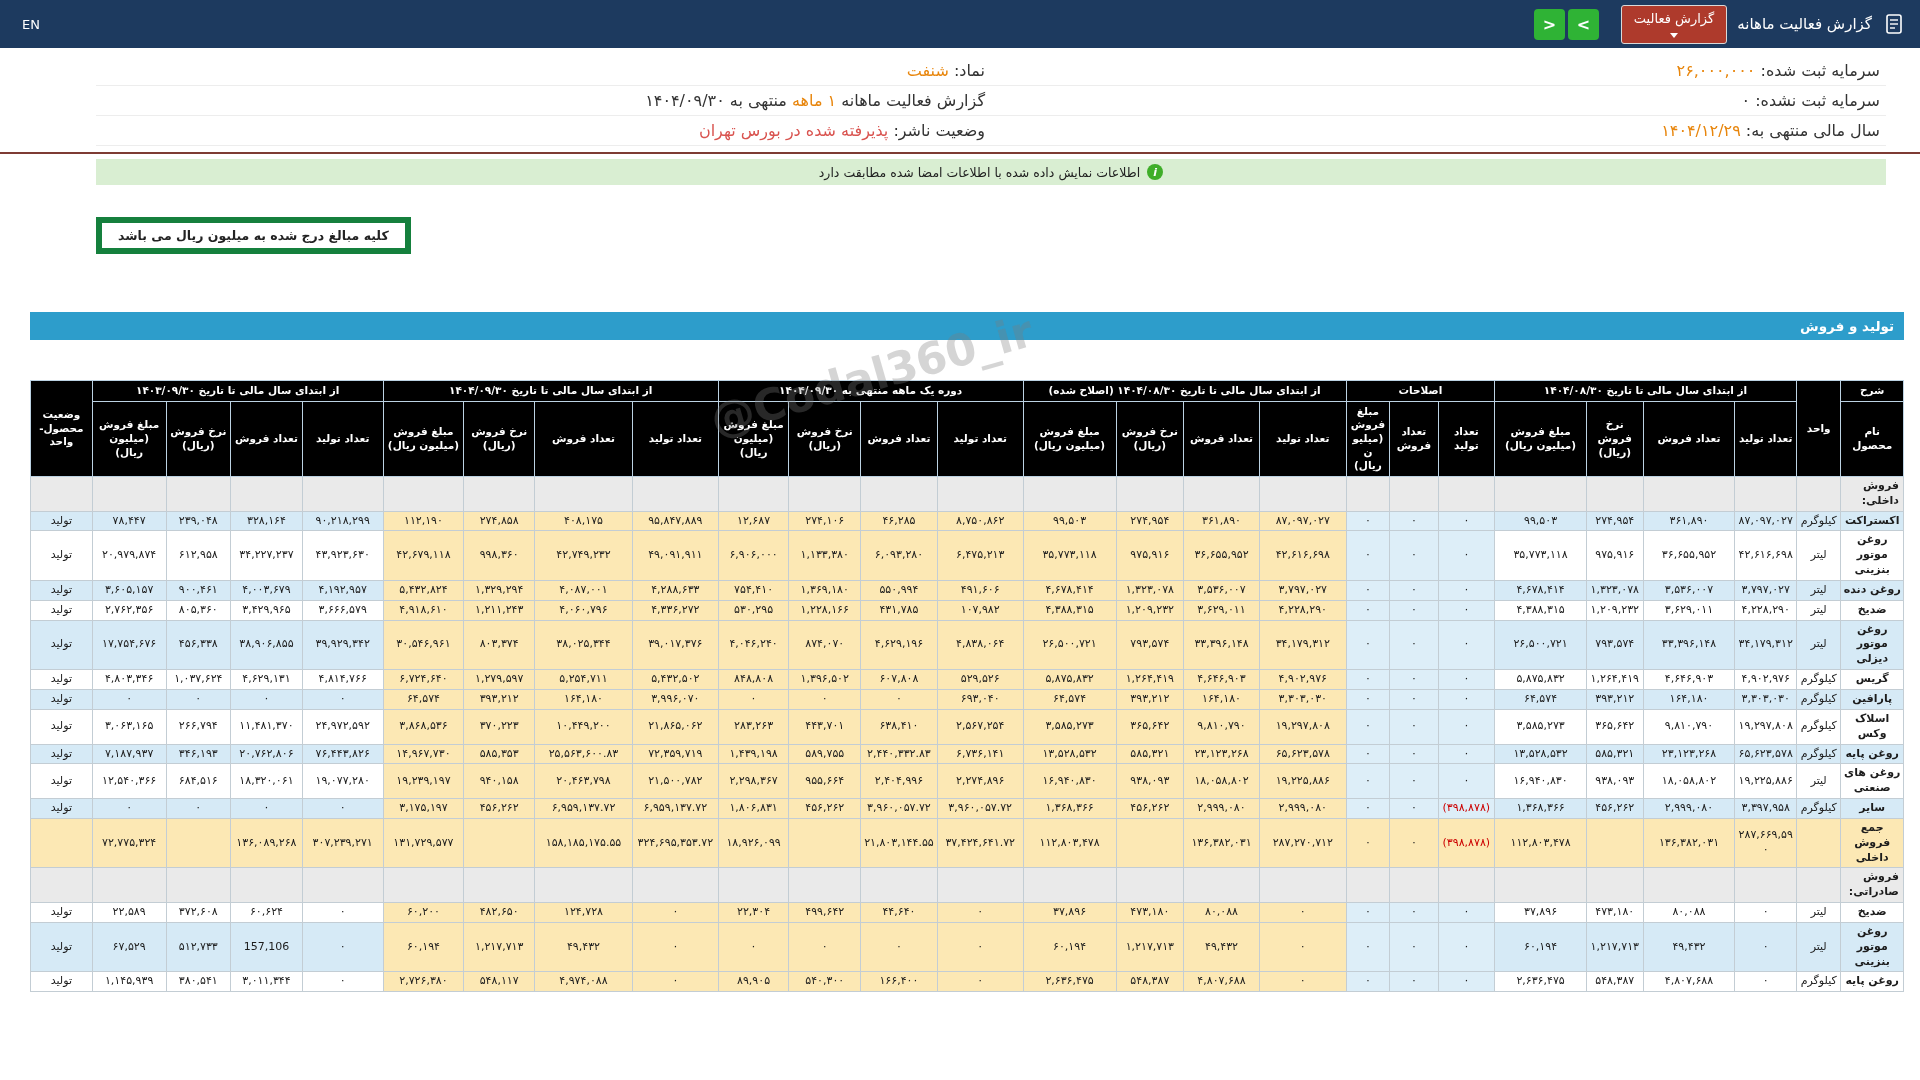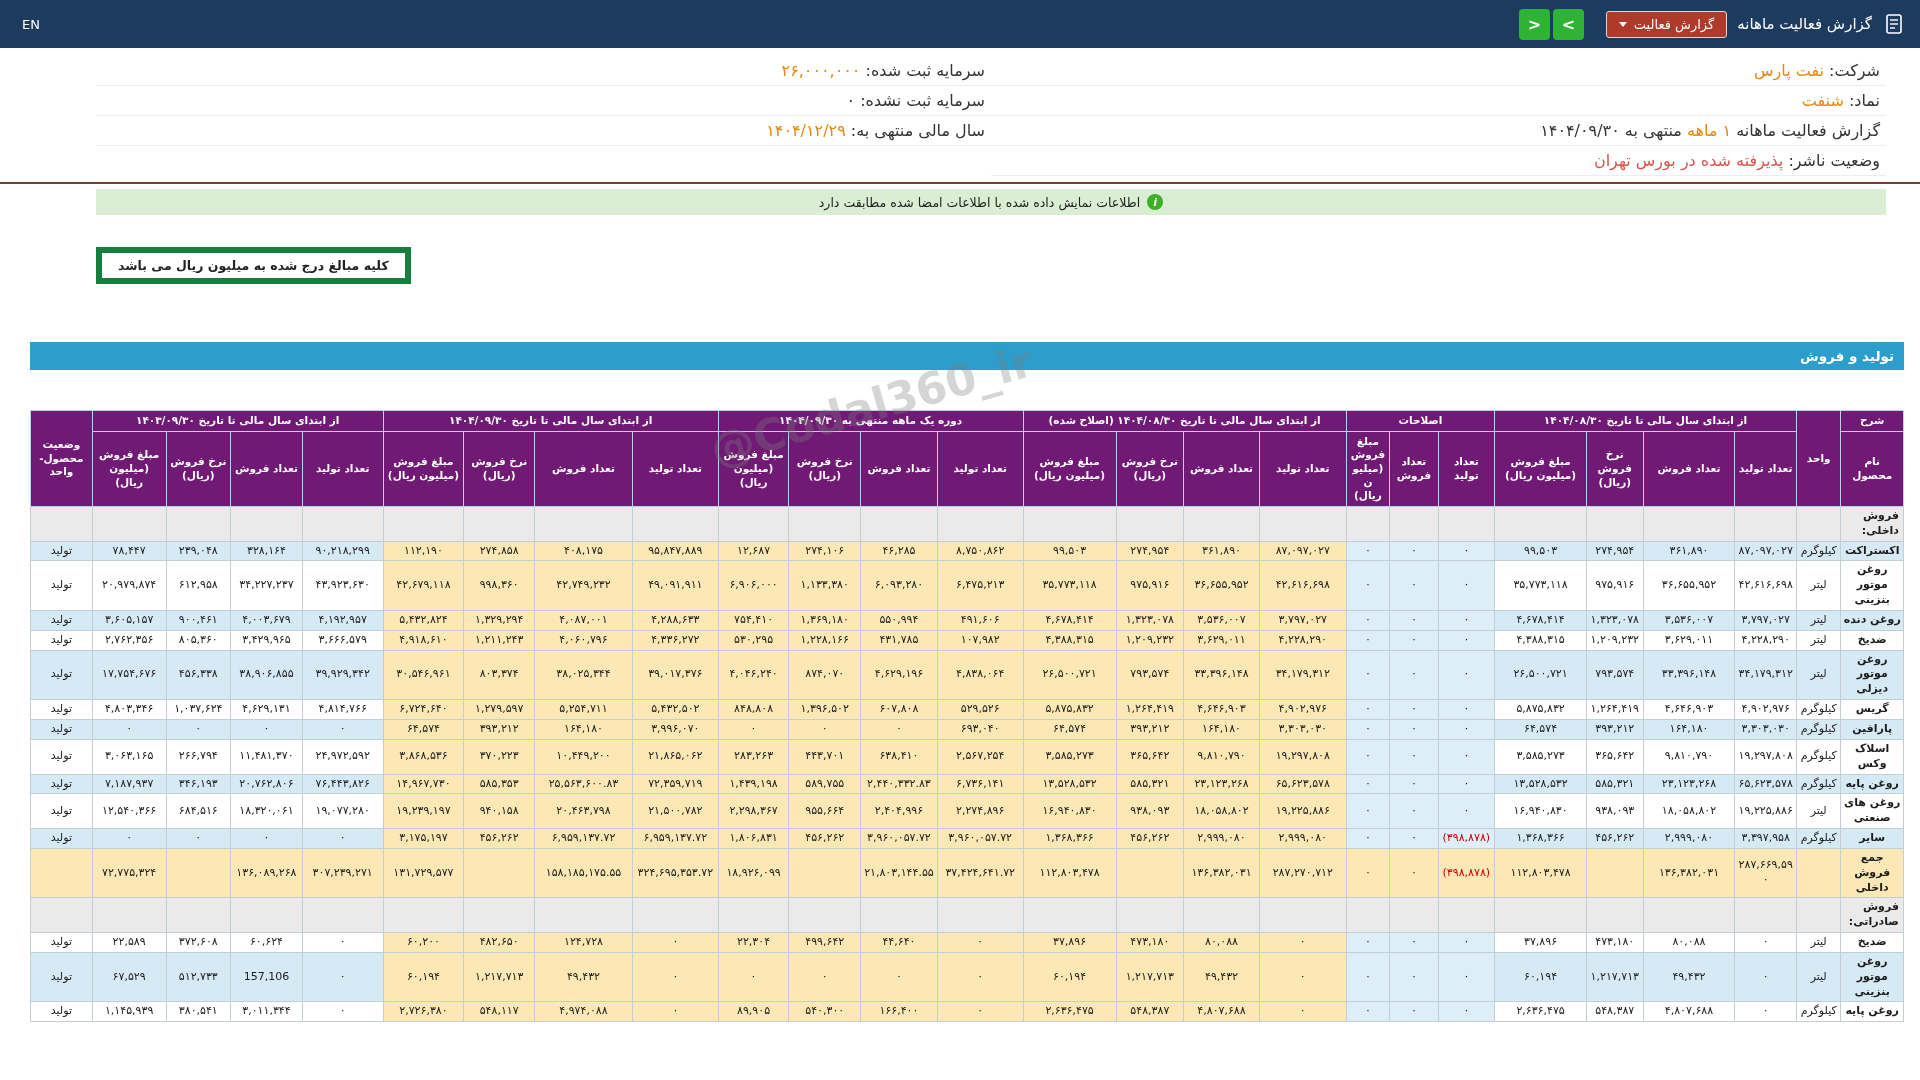--- a/index.html
+++ b/index.html
@@ -6,21 +6,21 @@
   html,body { margin:0; padding:0; width:1920px; height:1080px; overflow:hidden;
     background:#fff; font-family:"DejaVu Sans","Liberation Sans",sans-serif; }
 
   
   .topbar { height:48px; background:#1d3a5f; display:flex; align-items:center;
     padding:0 14px; gap:10px; direction:rtl; }
   .app-icon { width:24px; height:24px; display:flex; align-items:center; }
   .page-title { color:#fff; font-size:15px; white-space:nowrap; }
   .report-btn { background:#ae3a2c; color:#fff; border:1px solid #d9d9d9; border-radius:3px;
     font-size:13px; padding:5px 12px; display:flex; align-items:center; gap:7px;
-    cursor:pointer; font-family:inherit; }
+    cursor:pointer; font-family:inherit;flex-direction:column; }
   .caret { width:0; height:0; border-left:4px solid transparent; border-right:4px solid transparent;
     border-top:5px solid #fff; display:inline-block; }
   .nav-group { display:flex; gap:3px; margin-right:12px; }
   .nav-btn { width:31px; height:31px; background:#2fb335; border:none; border-radius:4px;
     color:#fff; font-weight:bold; font-size:16px; cursor:pointer; display:flex;
     align-items:center; justify-content:center; font-family:inherit; }
   .spacer { flex:1; }
   .en { color:#fff; font-size:13px; cursor:pointer; padding:0 8px; }
 
   
@@ -49,21 +49,21 @@
   .section-bar { background:#2d9dcb; color:#fff; font-weight:bold; font-size:13.5px;
     padding:6px 10px; }
   .section-sub { background:#fff; border:1px solid #ccc; border-top:none; font-weight:bold;
     font-size:12.5px; padding:5px 10px; color:#111; }
   .table-wrap { margin-top:40px; position:relative; }
   .watermark { position:absolute; top:-30px; left:36%; transform:rotate(-16deg);
     font-size:44px; font-weight:bold; color:rgba(125,125,125,.32); z-index:9;
     pointer-events:none; direction:ltr; }
 
   table.ptable { border-collapse:collapse; table-layout:fixed; width:100%; direction:rtl; }
-  .ptable th { background:#701a75; color:#fff; font-weight:bold; font-size:10.5px;
+  .ptable th { background:#000000; color:#fff; font-weight:bold; font-size:10.5px;
     border:1px solid #bcd2e2; padding:3px 2px; text-align:center; vertical-align:middle;
     line-height:1.3; word-wrap:break-word; }
   .ptable td { border:1px solid #c3cdd4; padding:2px; font-size:11px; text-align:center;
     vertical-align:middle; color:#1c1c1c; word-wrap:break-word; line-height:1.35; }
   tr.product td { background:#fff; }
   tr.product.alt td { background:#d6eaf6; }
   tr.product td.hl { background:#fce8b4; }
   tr.product td.adj { background:#ddeef8; }
   tr.section td { background:#eaeaea; }
   tr.total td { background:#fce8b4; }
@@ -91,21 +91,20 @@
   <div class="nav-group">
     <button class="nav-btn">&gt;</button>
     <button class="nav-btn">&lt;</button>
   </div>
   <div class="spacer"></div>
   <span class="en">EN</span>
 </header>
 
 <section class="company-info">
   <div class="info-grid">
-      <div class="info-item"><span class="info-label">شرکت: </span><span class="info-value amber">نفت پارس</span></div>
       <div class="info-item"><span class="info-label">سرمایه ثبت شده: </span><span class="info-value amber">۲۶,۰۰۰,۰۰۰</span></div>
       <div class="info-item"><span class="info-label">نماد: </span><span class="info-value amber">شنفت</span></div>
       <div class="info-item"><span class="info-label">سرمایه ثبت نشده: </span><span class="info-value dark">۰</span></div>
       <div class="info-item"><span class="info-label">گزارش فعالیت ماهانه </span><span class="info-value amber">۱ ماهه</span><span class="info-label"> منتهی به ۱۴۰۴/۰۹/۳۰</span></div>
       <div class="info-item"><span class="info-label">سال مالی منتهی به: </span><span class="info-value amber">۱۴۰۴/۱۲/۲۹</span></div>
       <div class="info-item"><span class="info-label">وضعیت ناشر: </span><span class="info-value red">پذیرفته شده در بورس تهران</span></div>
     </div>
 </section>
 
 <div class="divider"></div>

